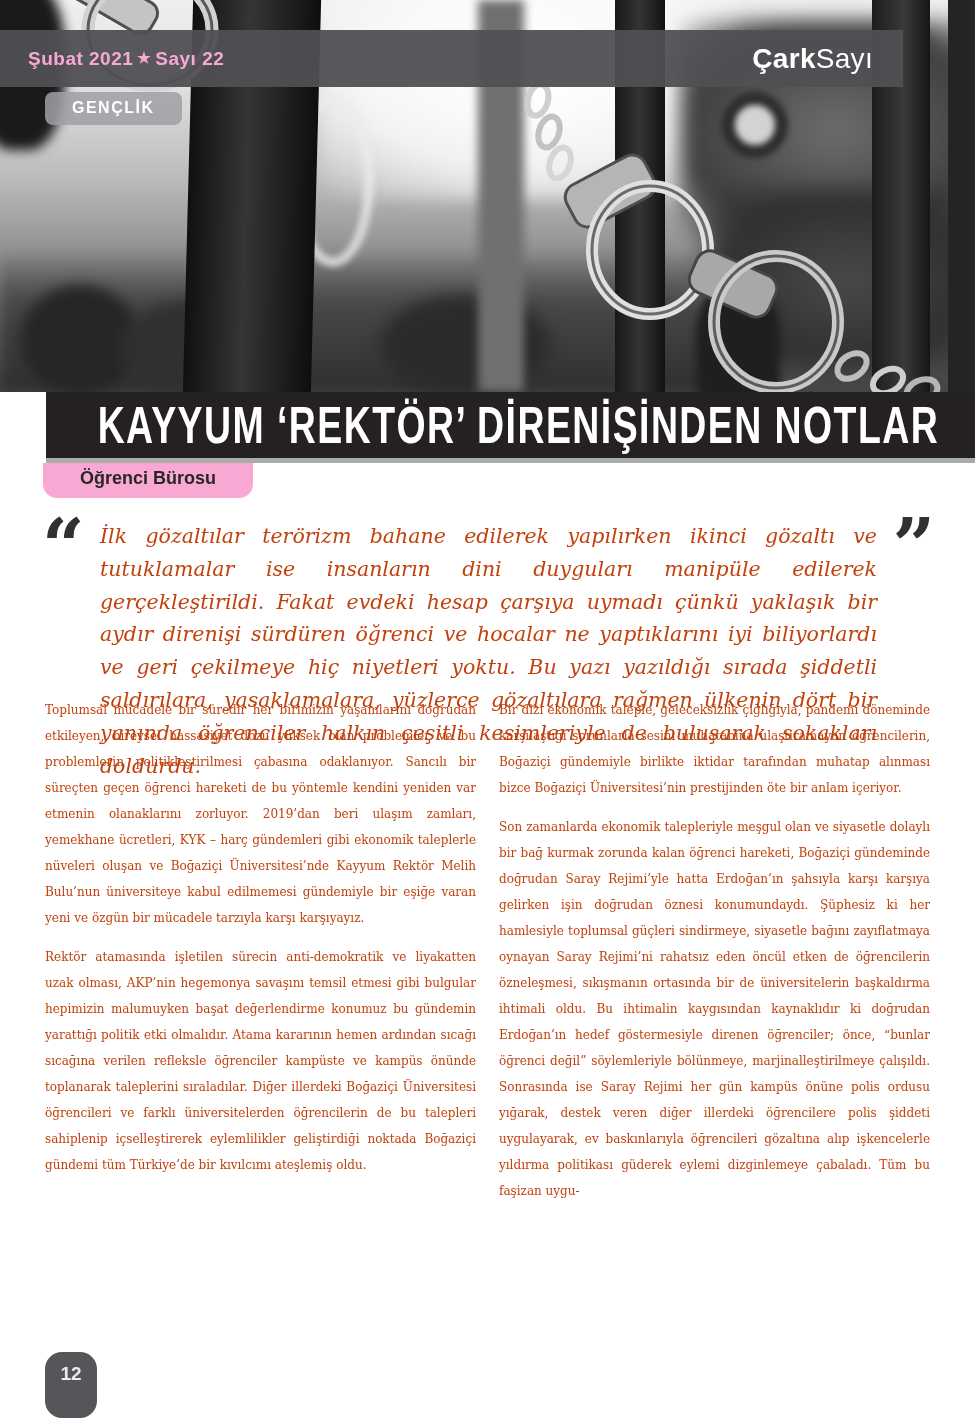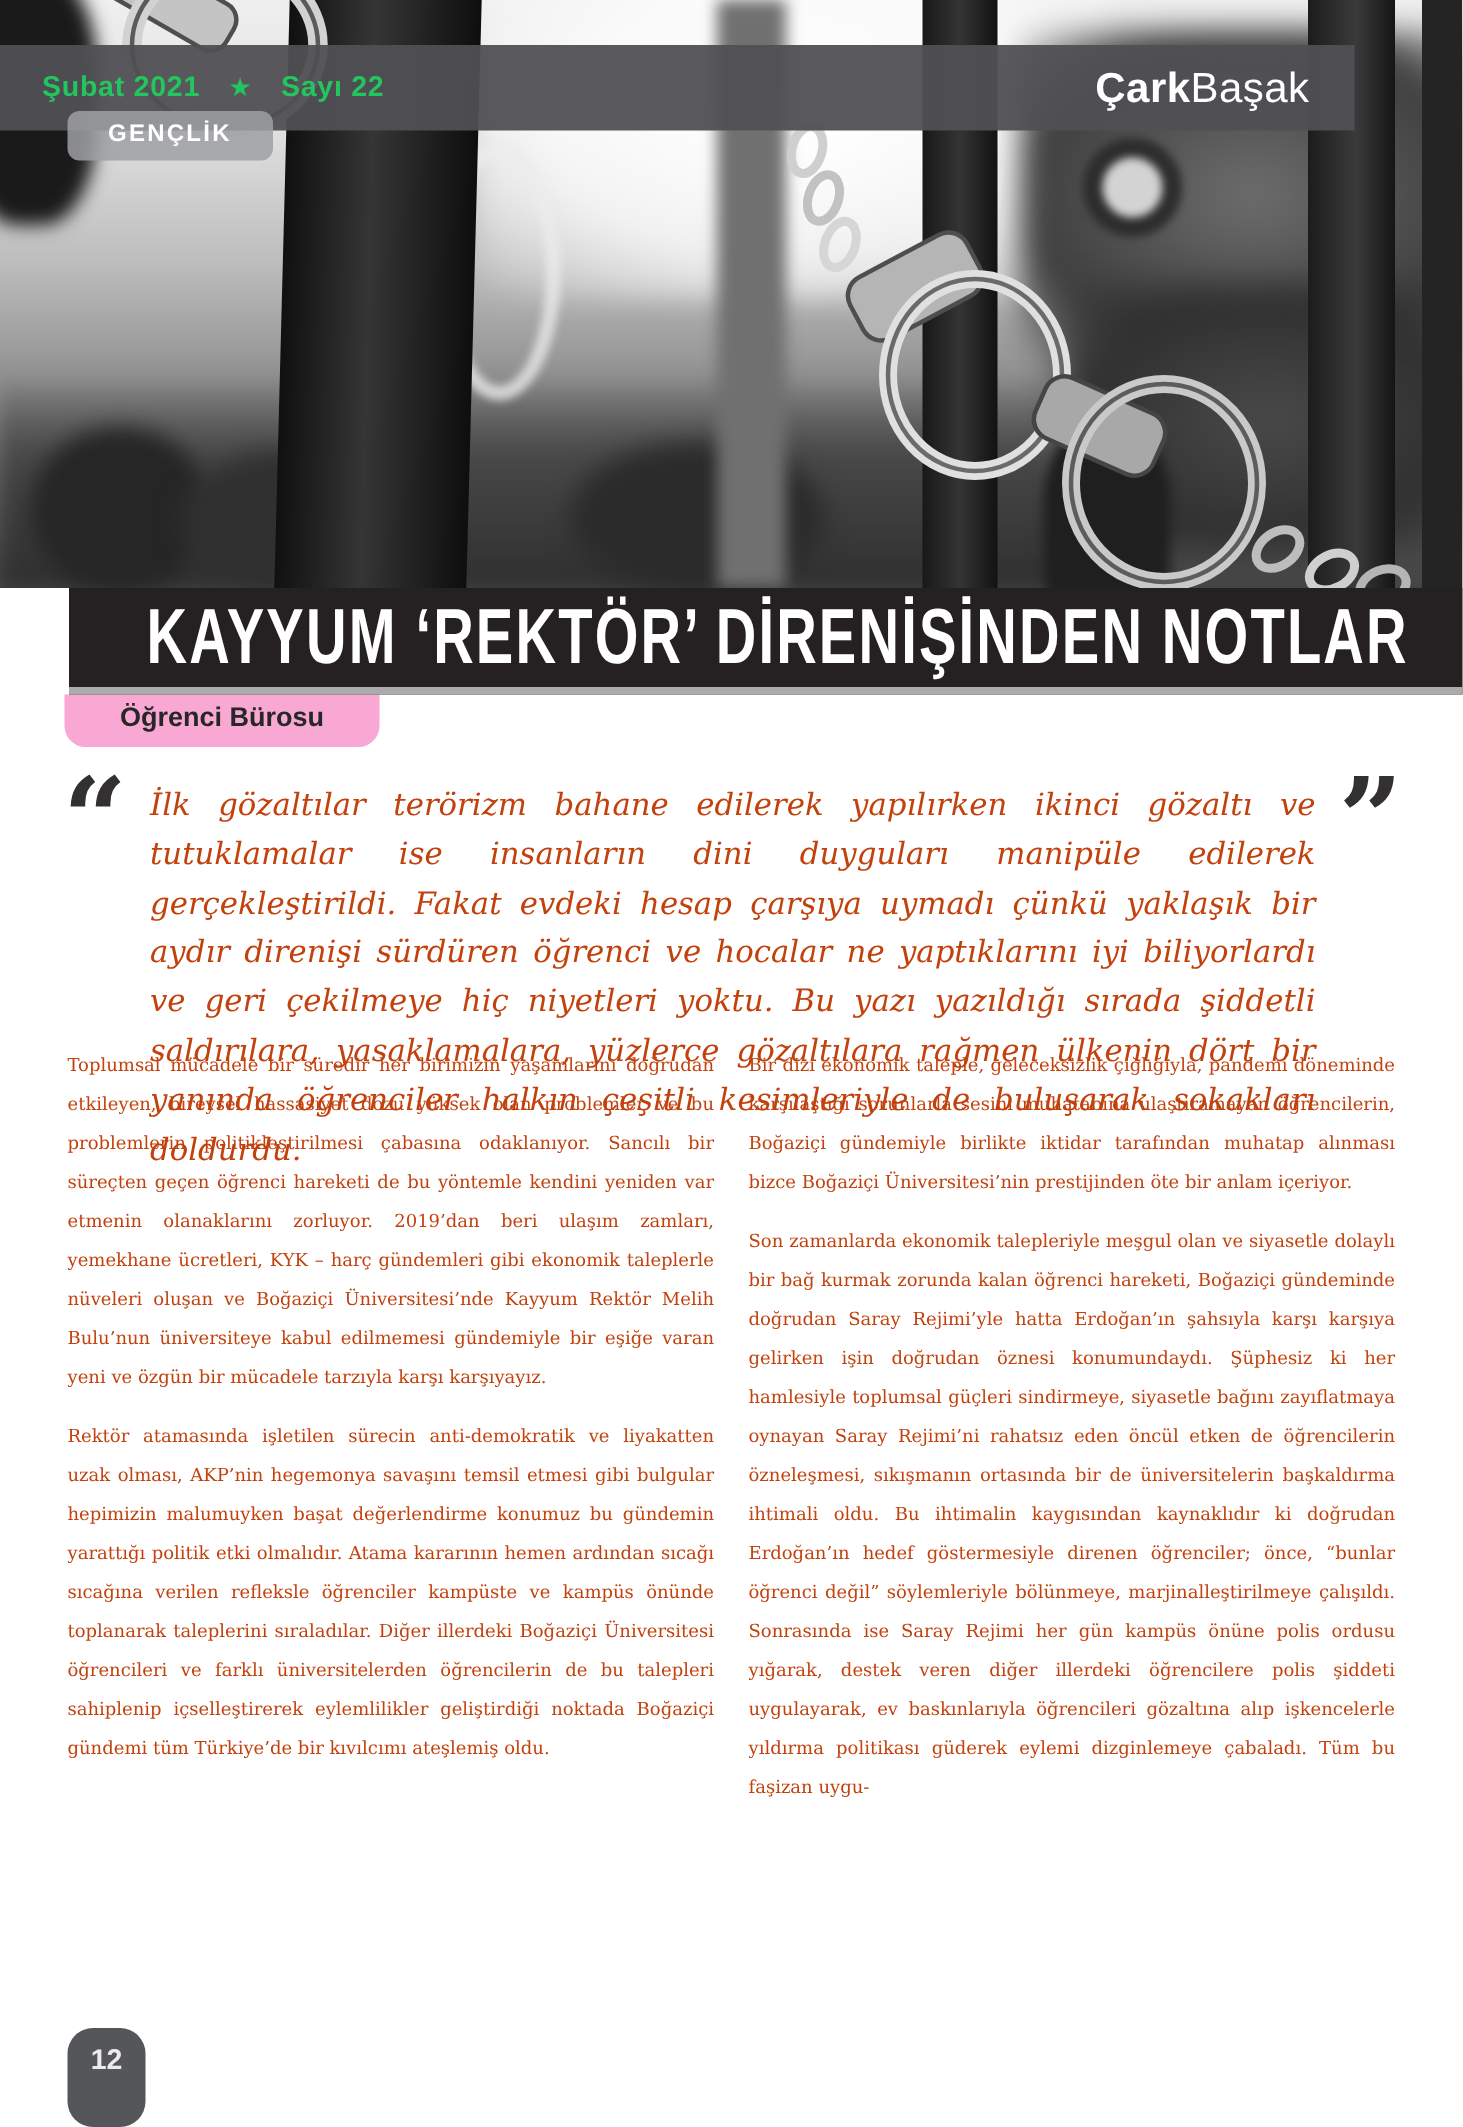--- a/index.html
+++ b/index.html
@@ -56,28 +56,28 @@
 
   
   .header-bar {
     position: absolute; top: 30px; left: 0;
     width: 903px; height: 57px;
     background: rgba(80,80,84,.95);
     display: flex; align-items: center; justify-content: space-between;
     padding: 0 30px 0 28px;
     z-index: 10;
   }
-  .issue-info { color: #22c55e; font-size: 19px; font-weight: 700; letter-spacing: .5px; display: flex; align-items: center; gap: 20px; }
+  .issue-info { color: #f9a8d4; font-size: 19px; font-weight: 700; letter-spacing: .5px; display: flex; align-items: center; gap: 4px; }
   .issue-info .star { font-size: 15px; position: relative; top: -1px; }
   .brand { color: #ffffff; font-size: 28px; letter-spacing: .3px; }
   .brand .b-bold { font-weight: 800; }
   .brand .b-light { font-weight: 400; }
 
   .genclik-badge {
-    position: absolute; top: 74px; left: 45px;
+    position: absolute; top: 92px; left: 45px;
     background: rgba(158,160,163,.85);
     color: #ffffff; font-size: 16px; font-weight: 700; letter-spacing: 1.5px;
     padding: 7px 27px 8px; border-radius: 8px;
     z-index: 11;
   }
 
   
   .title-bar {
     position: absolute; top: 392px; left: 30px;
     width: 945px; height: 71px;
@@ -193,21 +193,21 @@
       <ellipse cx="922" cy="391" rx="11" ry="16" fill="none" stroke="#b5b5b5" stroke-width="6" transform="rotate(68 922 391)"></ellipse>
     </svg>
 
     <div class="header-bar">
       <div class="issue-info">
         <span>Şubat 2021</span>
         <span class="star">★</span>
         <span>Sayı 22</span>
       </div>
       <div class="brand">
-        <span class="b-bold">Çark</span><span class="b-light">Başak</span>
+        <span class="b-bold">Çark</span><span class="b-light">Sayı</span>
       </div>
     </div>
 
     <div class="genclik-badge">GENÇLİK</div>
   </div>
 
   <div class="title-bar">
     <h1>KAYYUM ‘REKTÖR’ DİRENİŞİNDEN NOTLAR</h1>
   </div>
 

